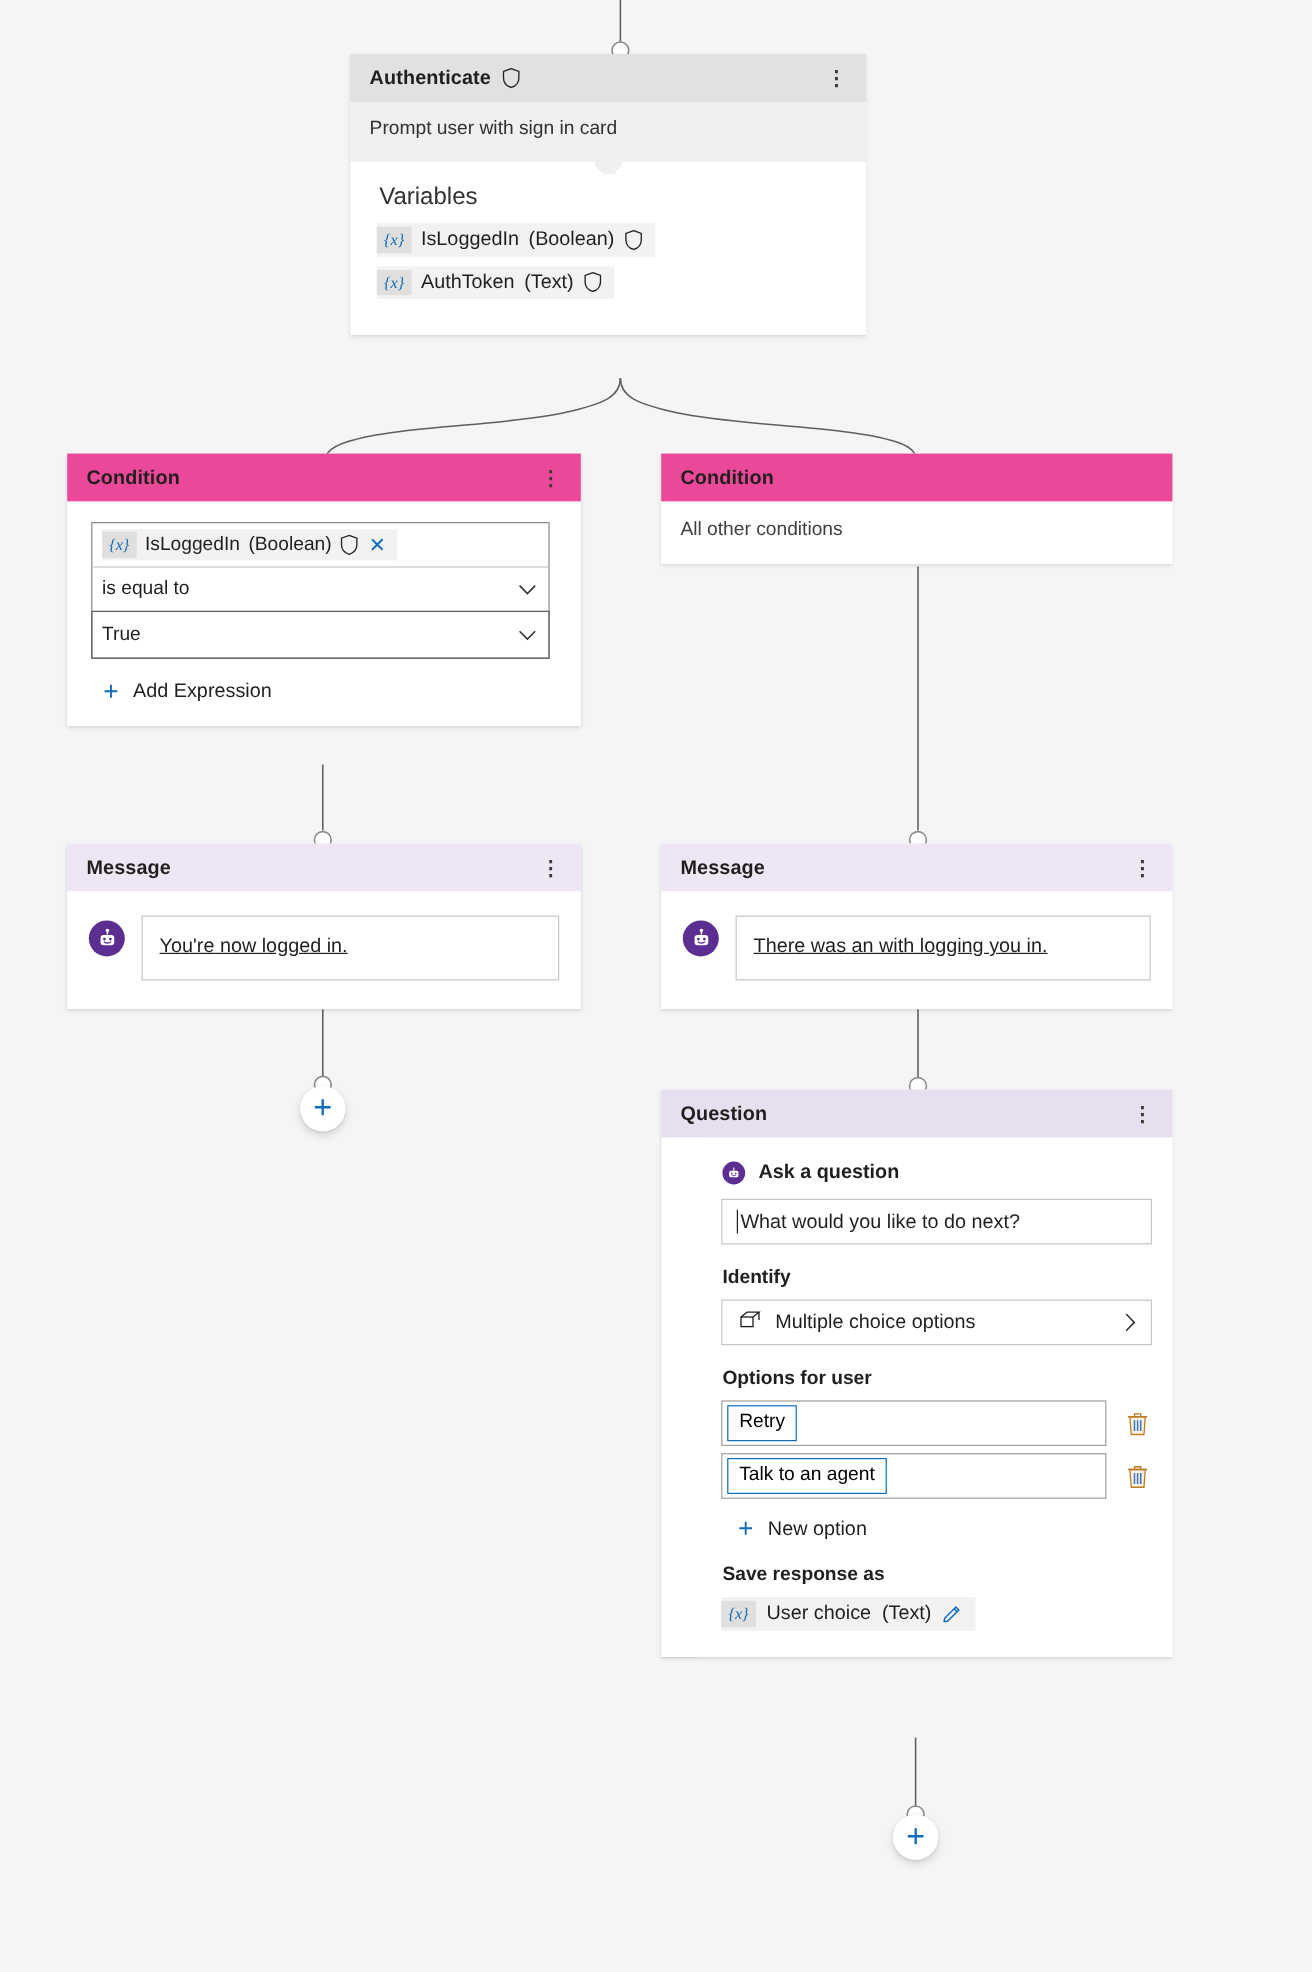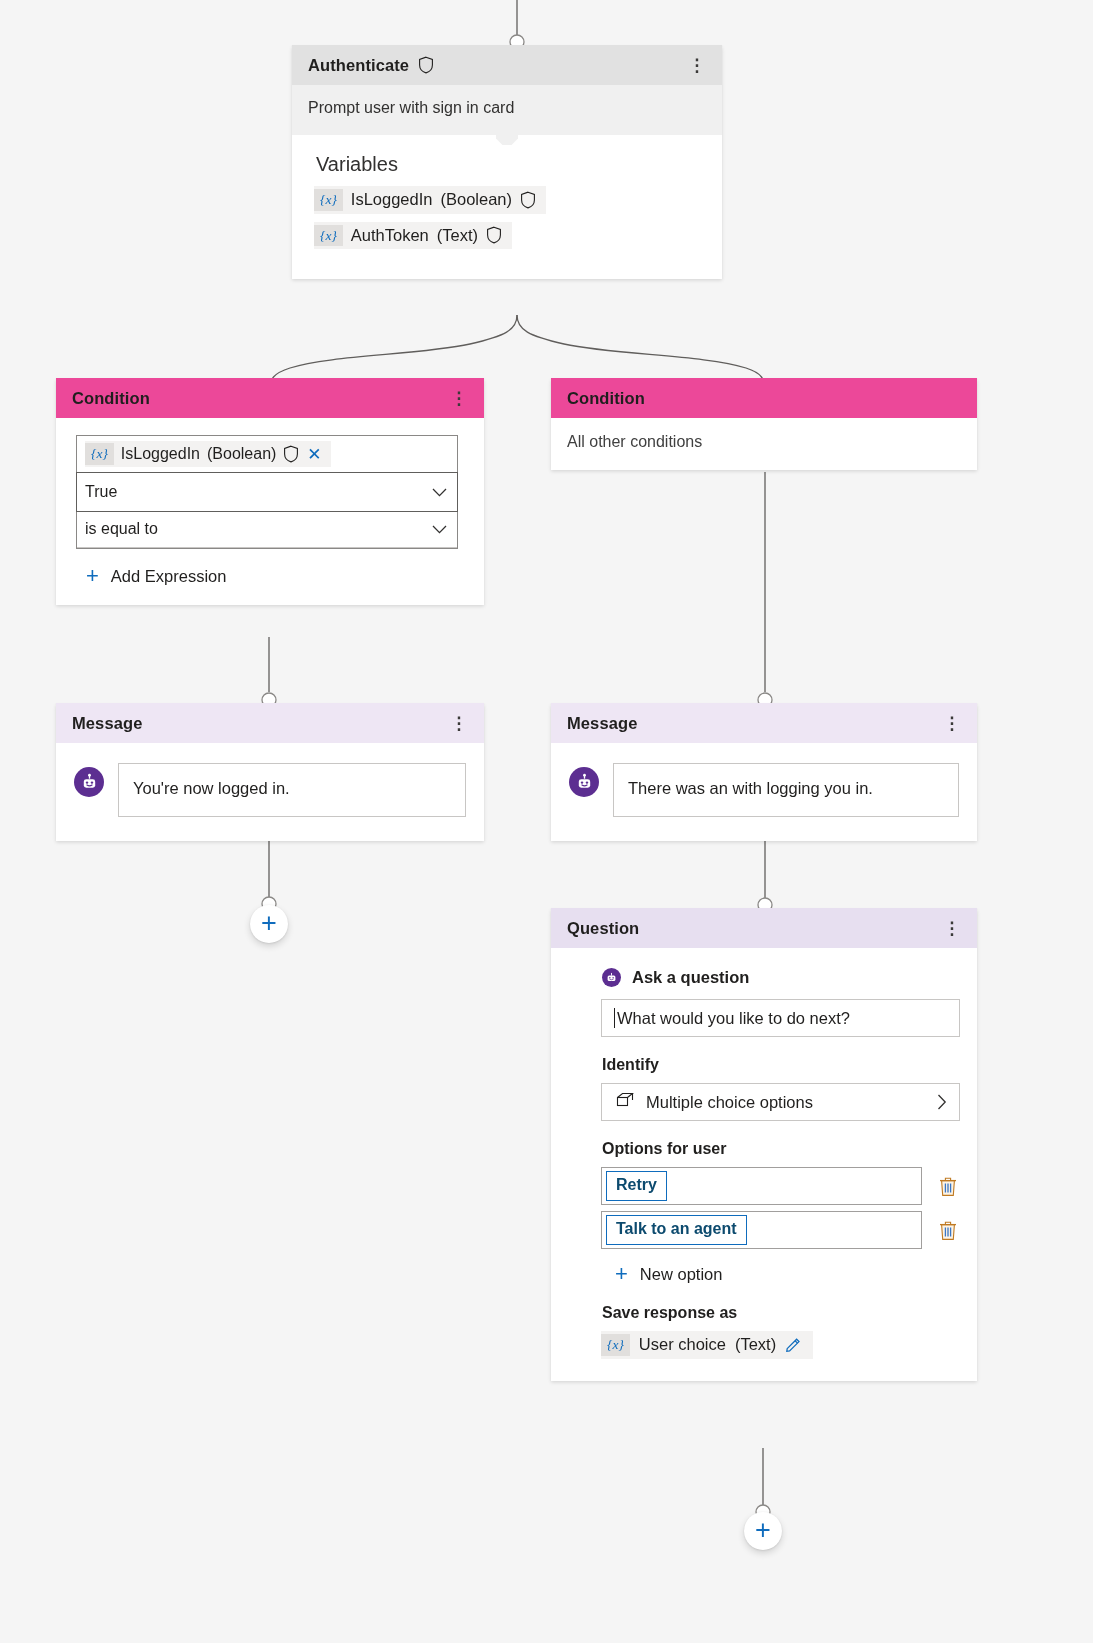--- a/index.html
+++ b/index.html
@@ -150,20 +150,21 @@
     margin-top: 4px;
   }
   .msg-field {
     flex: 1 1 auto;
     border: 1px solid #c8c6c4;
     background: #fff;
     min-height: 54px;
     padding: 15px 14px;
     font-size: 16.5px;
     color: #201f1e;
+    text-decoration: underline;
   }
 
   
   #node-ques { left: 551px; top: 908px; width: 426px; }
   .ques-body { background: #fff; padding: 18px 17px 22px 17px; margin-left: 33px; }
   .ques-section-head {
     display: flex; align-items: center; gap: 11px;
     font-size: 16.5px; font-weight: 600; color: #201f1e;
     margin: 2px 0 12px 1px;
   }
@@ -200,26 +201,25 @@
   .option-field {
     flex: 1 1 auto;
     border: 1px solid #a19f9d;
     background: #fff;
     height: 38px;
     display: flex; align-items: center;
     padding: 0 4px;
   }
   .option-chip {
     border: 1.4px solid #0f6cbd;
-    color: #0c4a6e;
+    color: #000000;
     font-size: 16px;
     padding: 5px 9px 6px 9px;
     line-height: 1.05;
     background: #fff;
-    font-weight: bold;
   }
   .trash-btn { width: 24px; height: 26px; display: flex; align-items: center; justify-content: center; }
   .new-option {
     display: flex; align-items: center; gap: 12px;
     margin: 14px 0 0 14px;
     font-size: 16.5px; color: #201f1e;
   }
   .save-chip {
     display: inline-flex; align-items: center; gap: 9px;
     background: #f3f2f1; padding: 3px 11px 3px 0;
@@ -329,30 +329,30 @@
           <span class="chip-inline">
             <span class="var-token">{x}</span>
             <span>IsLoggedIn</span>
             <span>(Boolean)</span>
             <svg class="shield" viewBox="0 0 16 18">
               <path d="M8 1.2 L14.4 3.5 V9 C14.4 13 11.6 15.8 8 16.9 C4.4 15.8 1.6 13 1.6 9 V3.5 Z" fill="none" stroke="#201f1e" stroke-width="1.1"></path>
             </svg>
             <span class="xbtn">✕</span>
           </span>
         </div>
-        <div class="expr-row last selectish">
-          <span>True</span>
+        <div class="expr-row">
+          <span>is equal to</span>
           <span class="chev">
             <svg width="15" height="9" viewBox="0 0 15 9">
                 <path d="M1 1 L7.5 7.6 L14 1" fill="none" stroke="#323130" stroke-width="1.3"></path>
               </svg>
           </span>
         </div>
-        <div class="expr-row">
-          <span>is equal to</span>
+        <div class="expr-row last selectish">
+          <span>True</span>
           <span class="chev">
             <svg width="15" height="9" viewBox="0 0 15 9">
                 <path d="M1 1 L7.5 7.6 L14 1" fill="none" stroke="#323130" stroke-width="1.3"></path>
               </svg>
           </span>
         </div>
       </div>
       <div class="add-expr">
         <span class="plus-glyph">+</span>
         <span>Add Expression</span>

